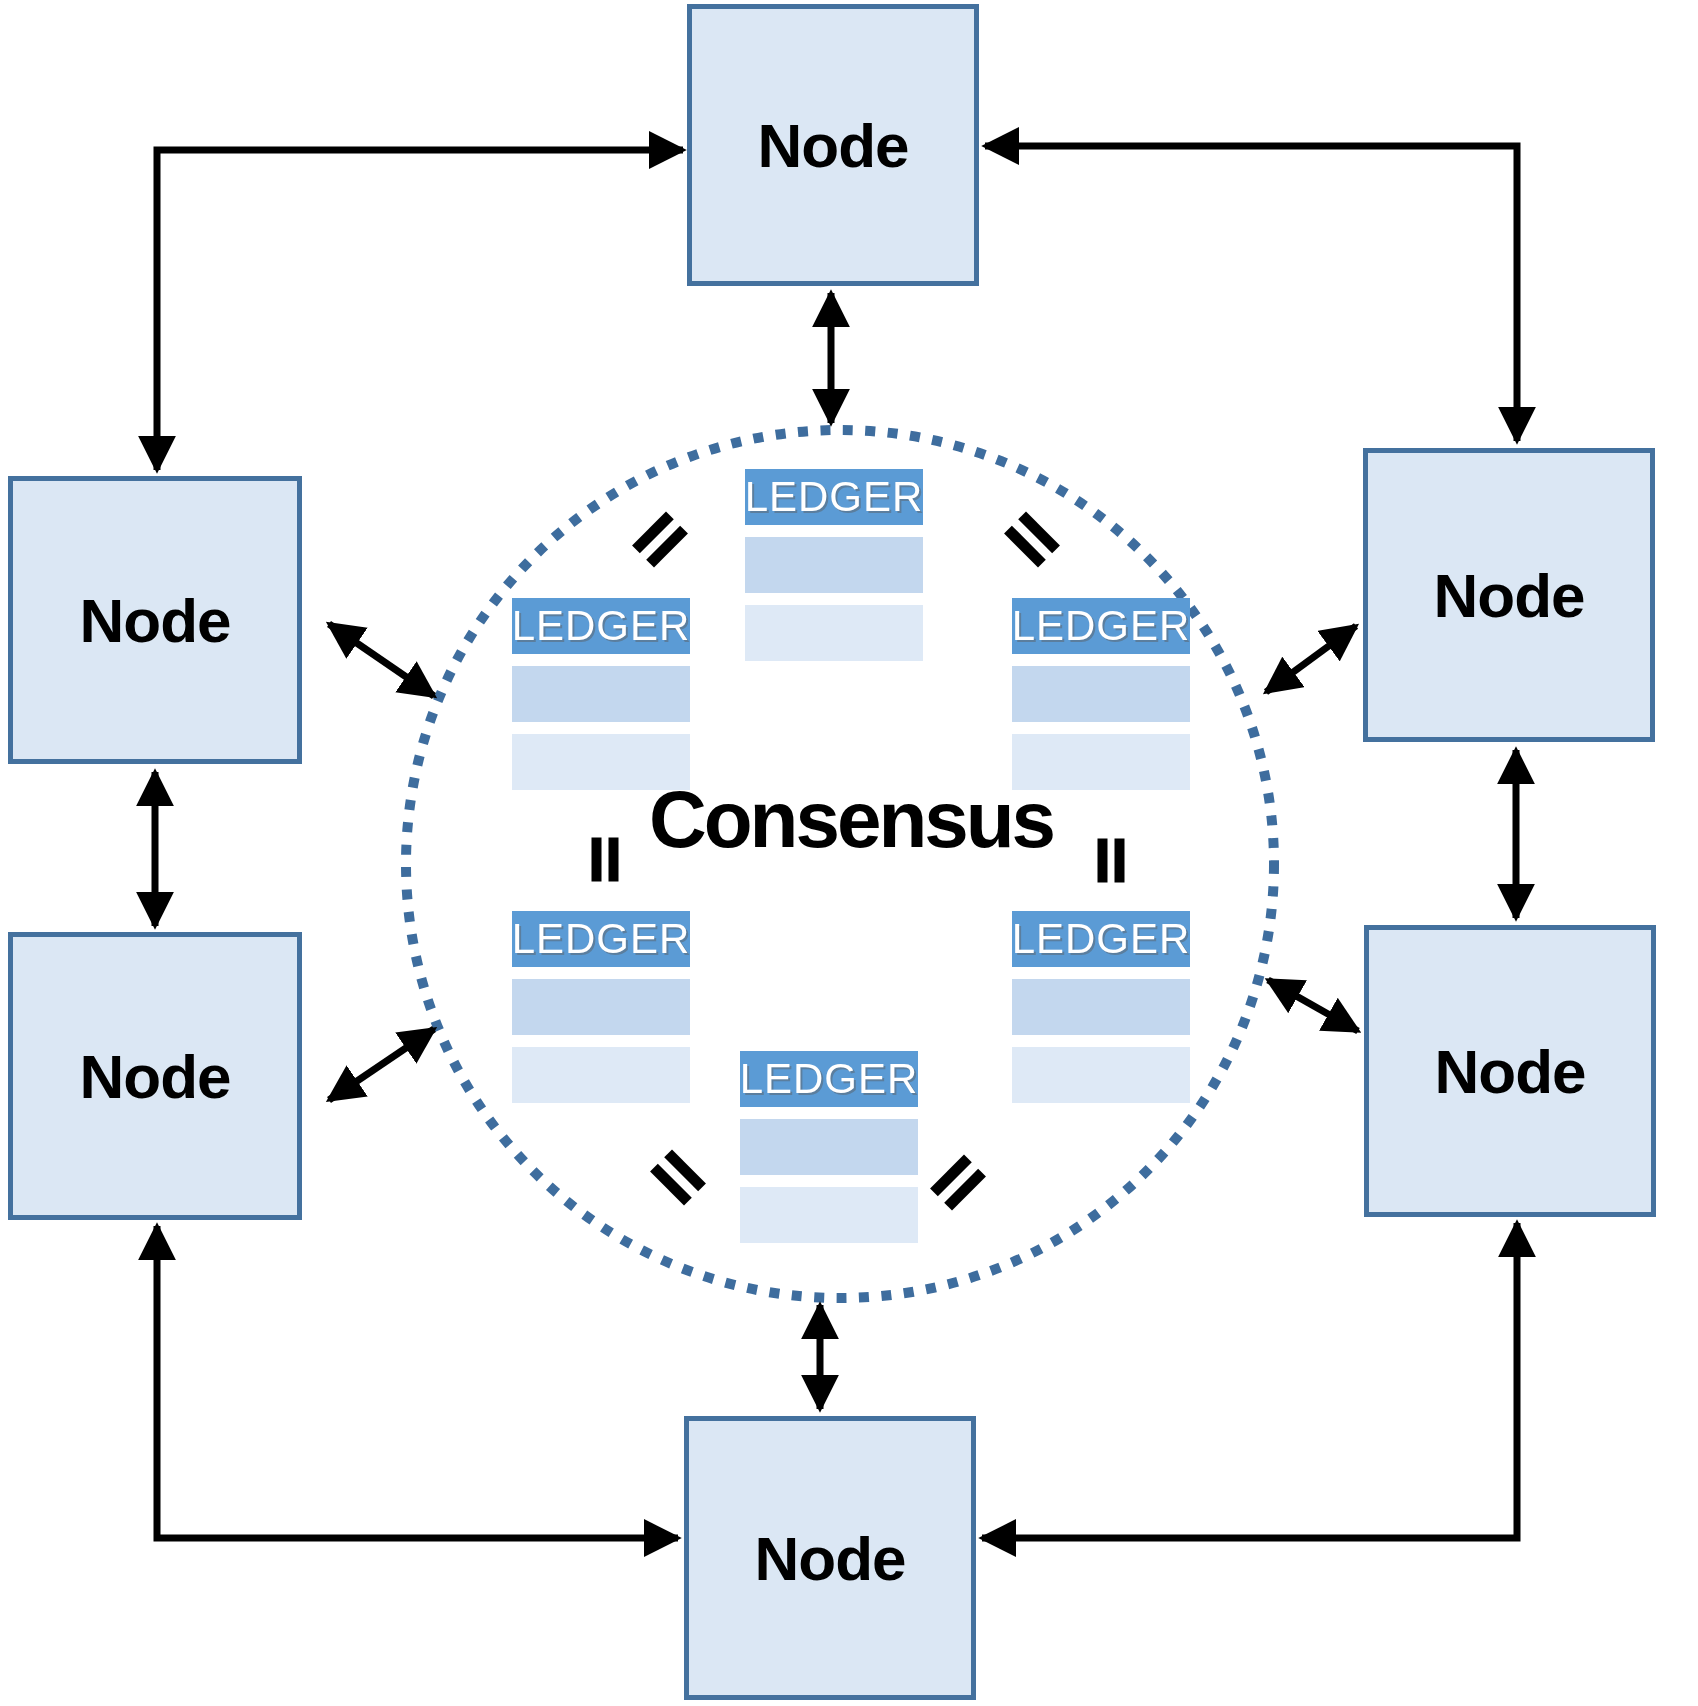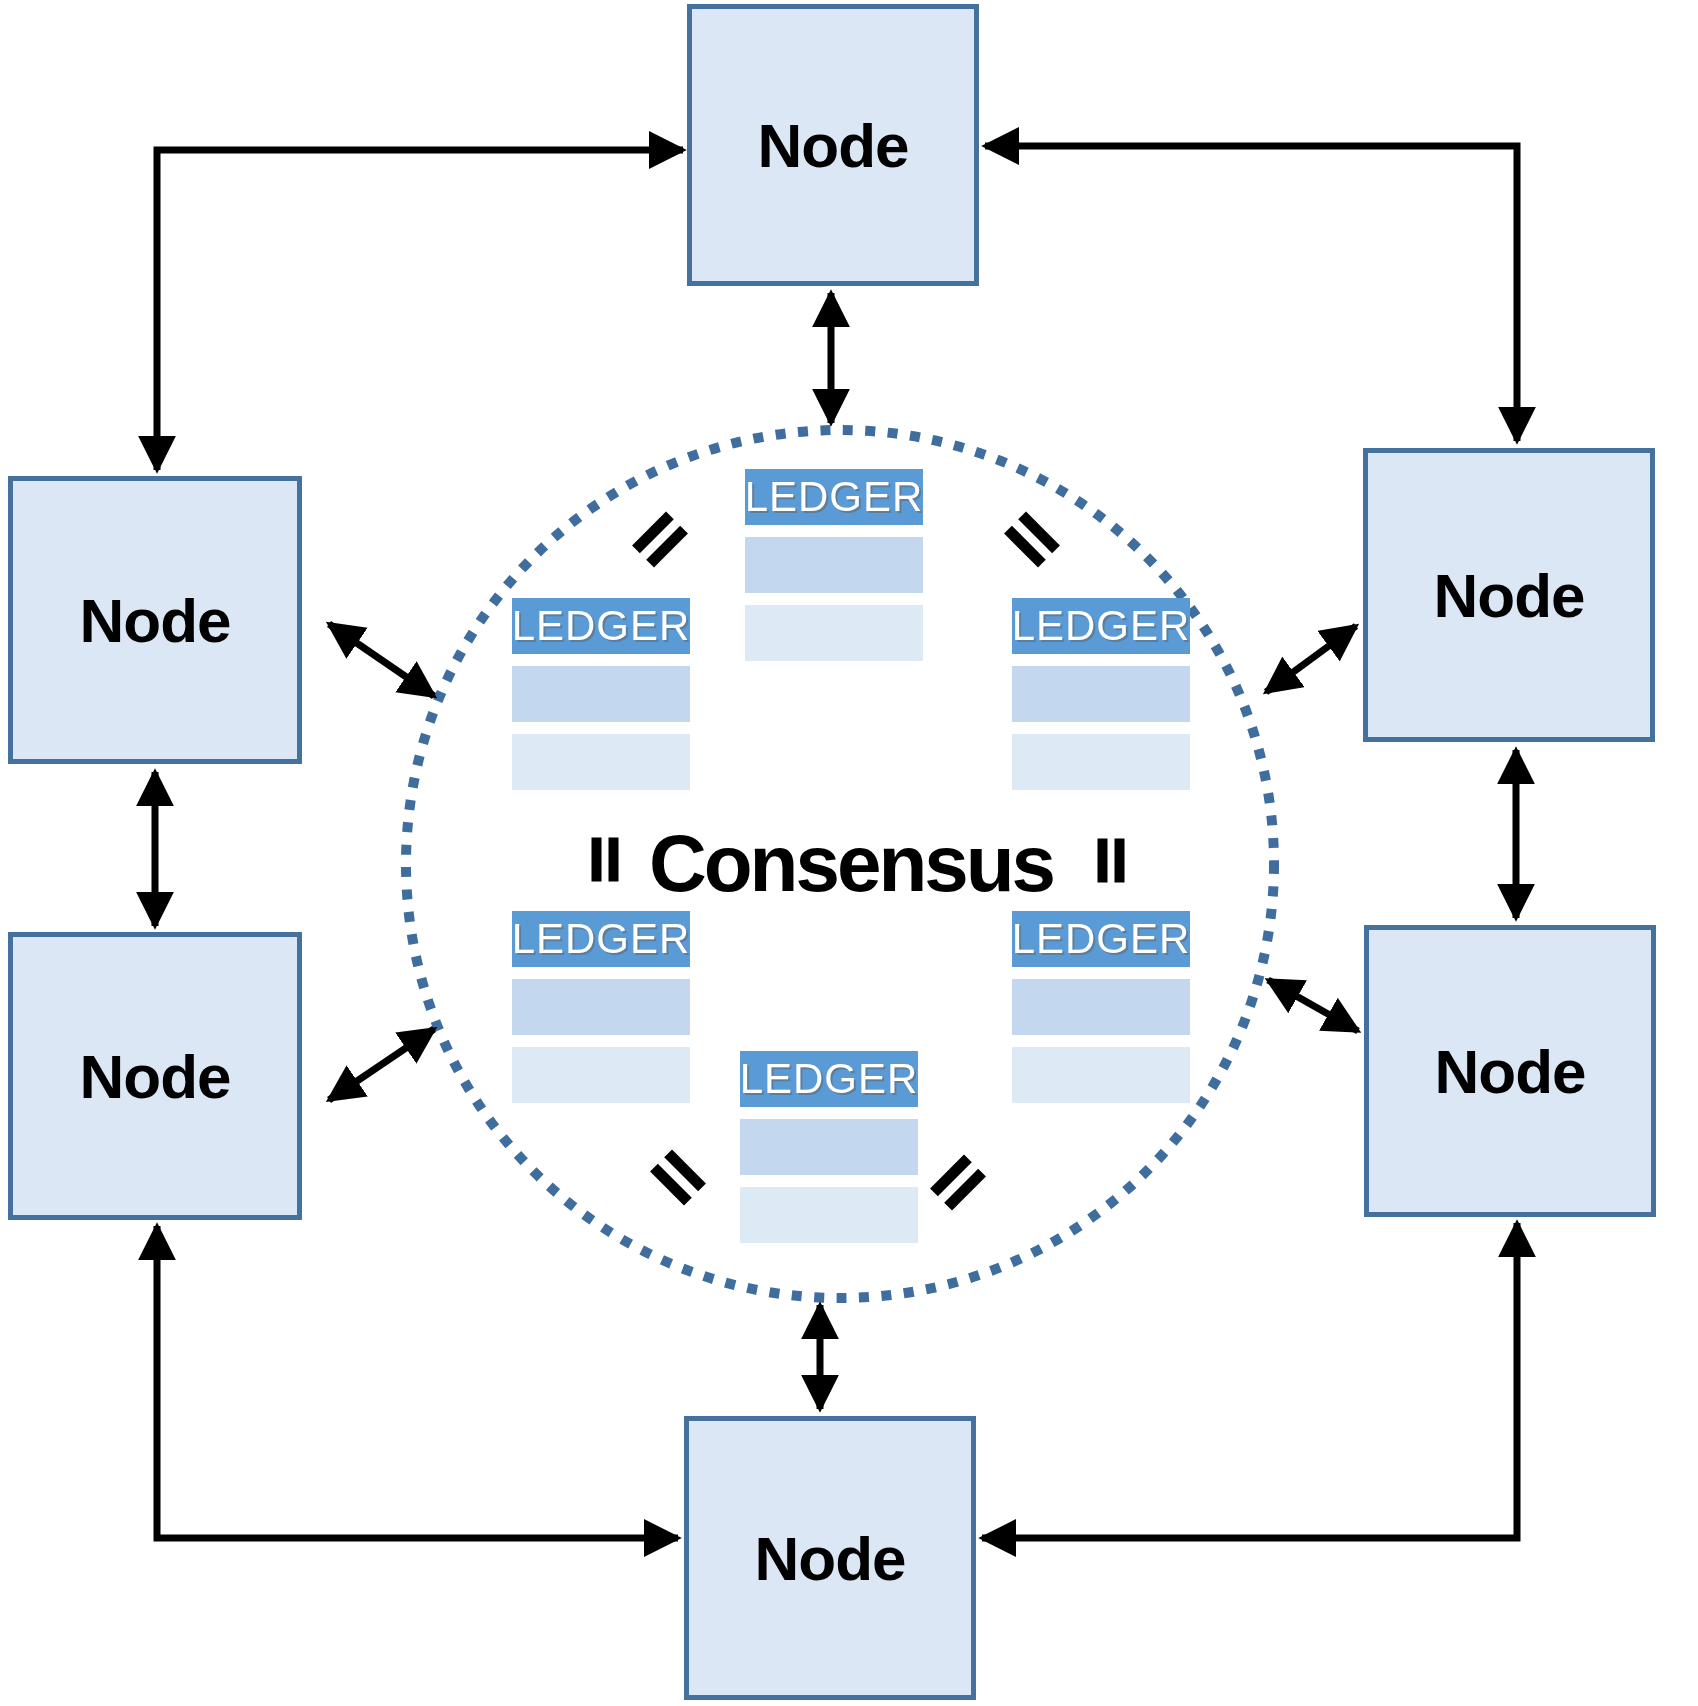--- a/index.html
+++ b/index.html
@@ -29,21 +29,21 @@
   .row-light{background:#dee9f6;}
   
   .eq{position:absolute;width:48px;height:31px;}
   .eq .bar{position:absolute;left:0;width:48px;height:11px;background:#000;}
   .eq .bar.b1{top:0;}
   .eq .bar.b2{top:20px;}
   .eq.vert .bar{width:44px;height:10px;}
   .eq.vert .bar.b2{top:17px;}
   
   .consensus{
-    position:absolute;left:551px;top:818px;width:600px;text-align:center;
+    position:absolute;left:551px;top:774px;width:600px;text-align:center;
     font-size:80px;font-weight:bold;color:#000;letter-spacing:-3px;
   }
   
   #connectors{position:absolute;left:0;top:0;}
 </style>
 </head>
 <body>
 
 <div id="stage">
 

